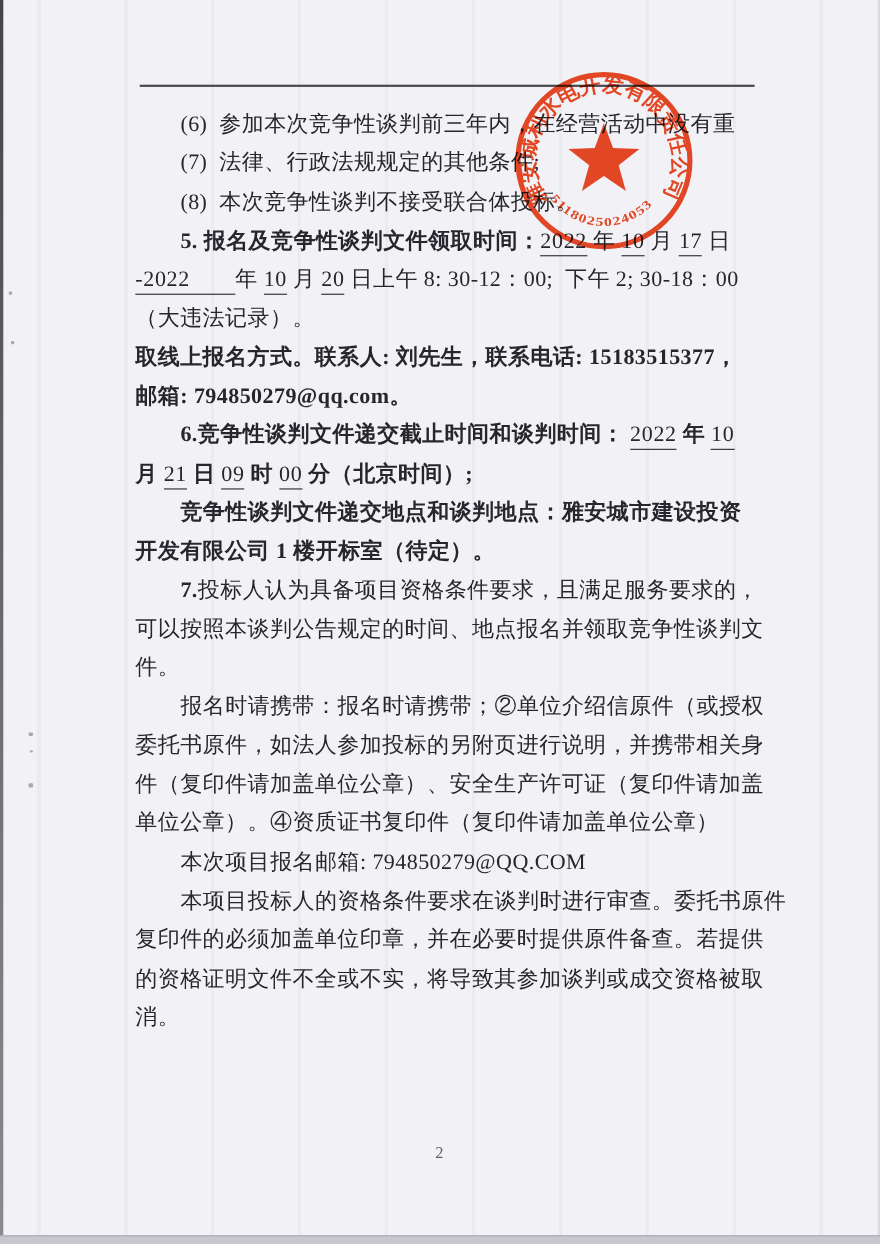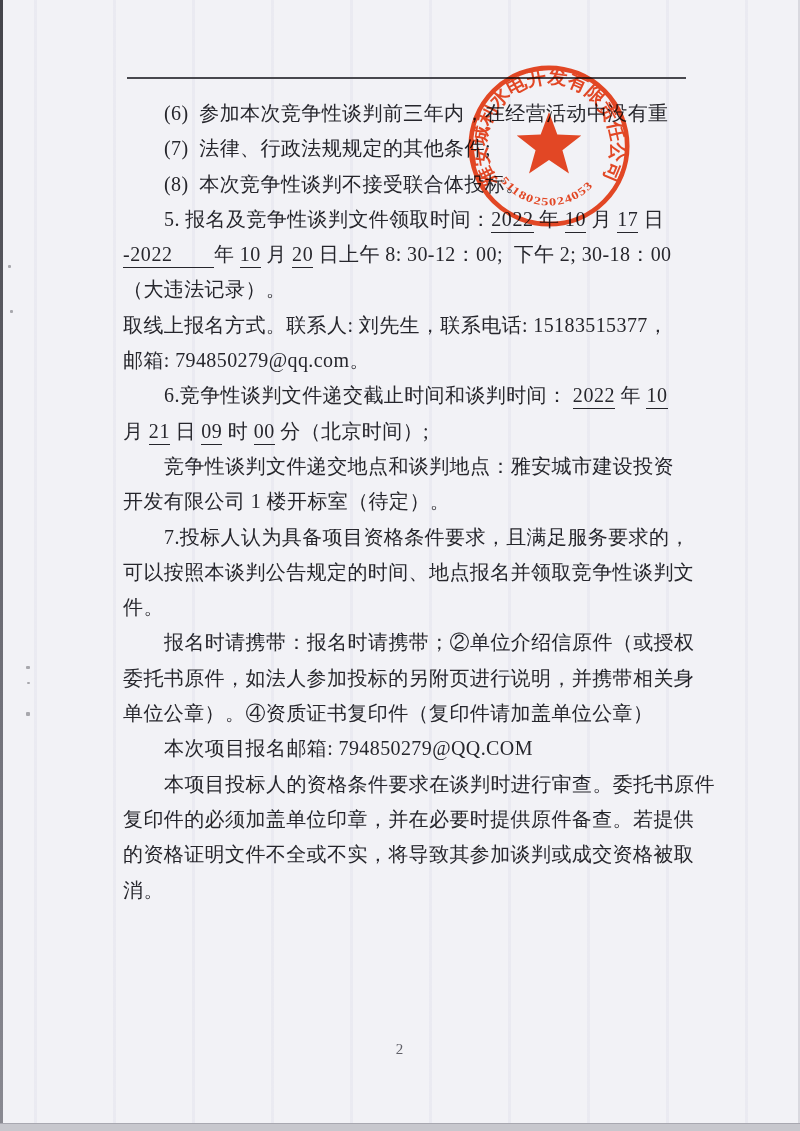--- a/index.html
+++ b/index.html
@@ -16,21 +16,21 @@
       repeating-linear-gradient(90deg,
         rgba(208,208,224,0) 0 34px,
         rgba(206,206,224,.22) 34px 37px,
         rgba(208,208,224,0) 37px 79px),
       linear-gradient(90deg, rgba(222,222,234,.35) 0 2px, rgba(222,222,234,0) 2px);
   }
   .rule{position:absolute;left:127px;top:77px;width:559px;height:2px;background:#48484e;}
   .doc{position:absolute;left:123px;top:96px;width:572px;}
   .ln{height:35.3px;line-height:35.3px;white-space:pre;font-size:20px;letter-spacing:.4px;}
   .ind{padding-left:41px;}
-  .b{font-weight:400;}
+  .b{font-weight:700;}
   .n{font-weight:400;letter-spacing:.6px;}
   .u{border-bottom:1.6px solid #26262c;padding-bottom:2px;}
   .pagenum{
     position:absolute;left:0;top:1041px;width:800px;text-align:center;
     font-size:15px;color:#606068;letter-spacing:1px;
   }
   .seal{
     position:absolute;left:464px;top:61px;width:170px;height:170px;
     mix-blend-mode:multiply;opacity:.93;pointer-events:none;
   }
@@ -59,20 +59,21 @@
       <div class="ln"><span class="b">邮箱: 794850279@qq.com。</span></div>
       <div class="ln ind"><span class="b">6.竞争性谈判文件递交截止时间和谈判时间： </span><span class="u n">2022</span><span class="b"> 年 </span><span class="u n">10</span></div>
       <div class="ln"><span class="b">月 </span><span class="u n">21</span><span class="b"> 日 </span><span class="u n">09</span><span class="b"> 时 </span><span class="u n">00</span><span class="b"> 分（北京时间）;</span></div>
       <div class="ln ind"><span class="b">竞争性谈判文件递交地点和谈判地点：雅安城市建设投资</span></div>
       <div class="ln"><span class="b">开发有限公司 1 楼开标室（待定）。</span></div>
       <div class="ln ind"><span class="b">7.</span><span class="">投标人认为具备项目资格条件要求，且满足服务要求的，</span></div>
       <div class="ln"><span class="">可以按照本谈判公告规定的时间、地点报名并领取竞争性谈判文</span></div>
       <div class="ln"><span class="">件。</span></div>
       <div class="ln ind"><span class="">报名时请携带：报名时请携带；②单位介绍信原件（或授权</span></div>
       <div class="ln"><span class="">委托书原件，如法人参加投标的另附页进行说明，并携带相关身</span></div>
+      <div class="ln"><span class="">件（复印件请加盖单位公章）、安全生产许可证（复印件请加盖</span></div>
       <div class="ln"><span class="">单位公章）。④资质证书复印件（复印件请加盖单位公章）</span></div>
       <div class="ln ind"><span class="">本次项目报名邮箱: 794850279@QQ.COM</span></div>
       <div class="ln ind"><span class="">本项目投标人的资格条件要求在谈判时进行审查。委托书原件</span></div>
       <div class="ln"><span class="">复印件的必须加盖单位印章，并在必要时提供原件备查。若提供</span></div>
       <div class="ln"><span class="">的资格证明文件不全或不实，将导致其参加谈判或成交资格被取</span></div>
       <div class="ln"><span class="">消。</span></div>
     </div>
 
   <svg class="seal" viewBox="0 0 200 200">
     <defs>

